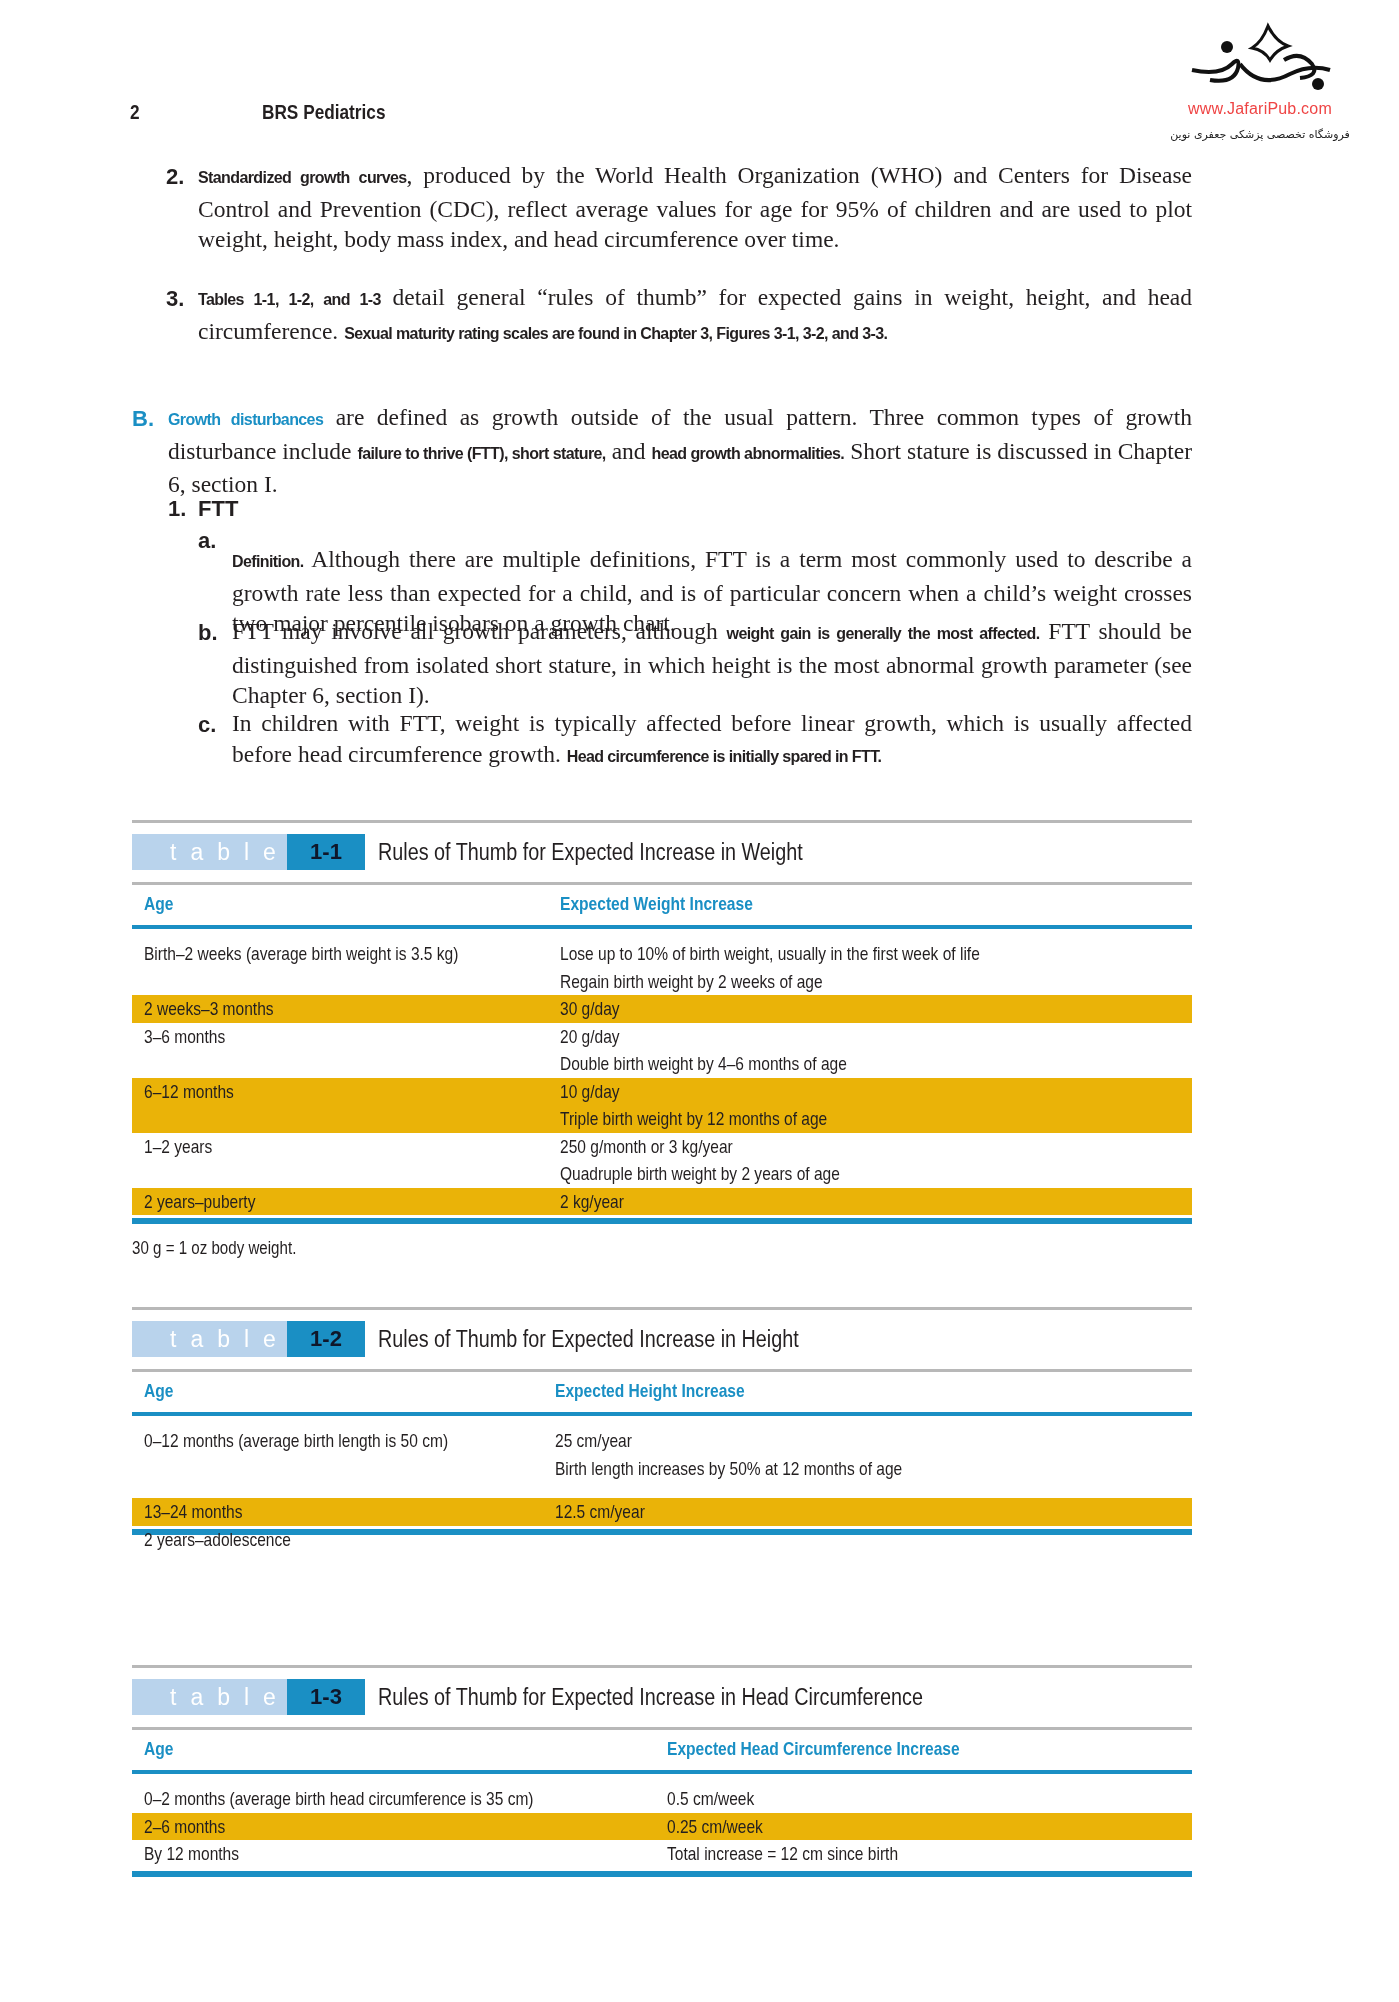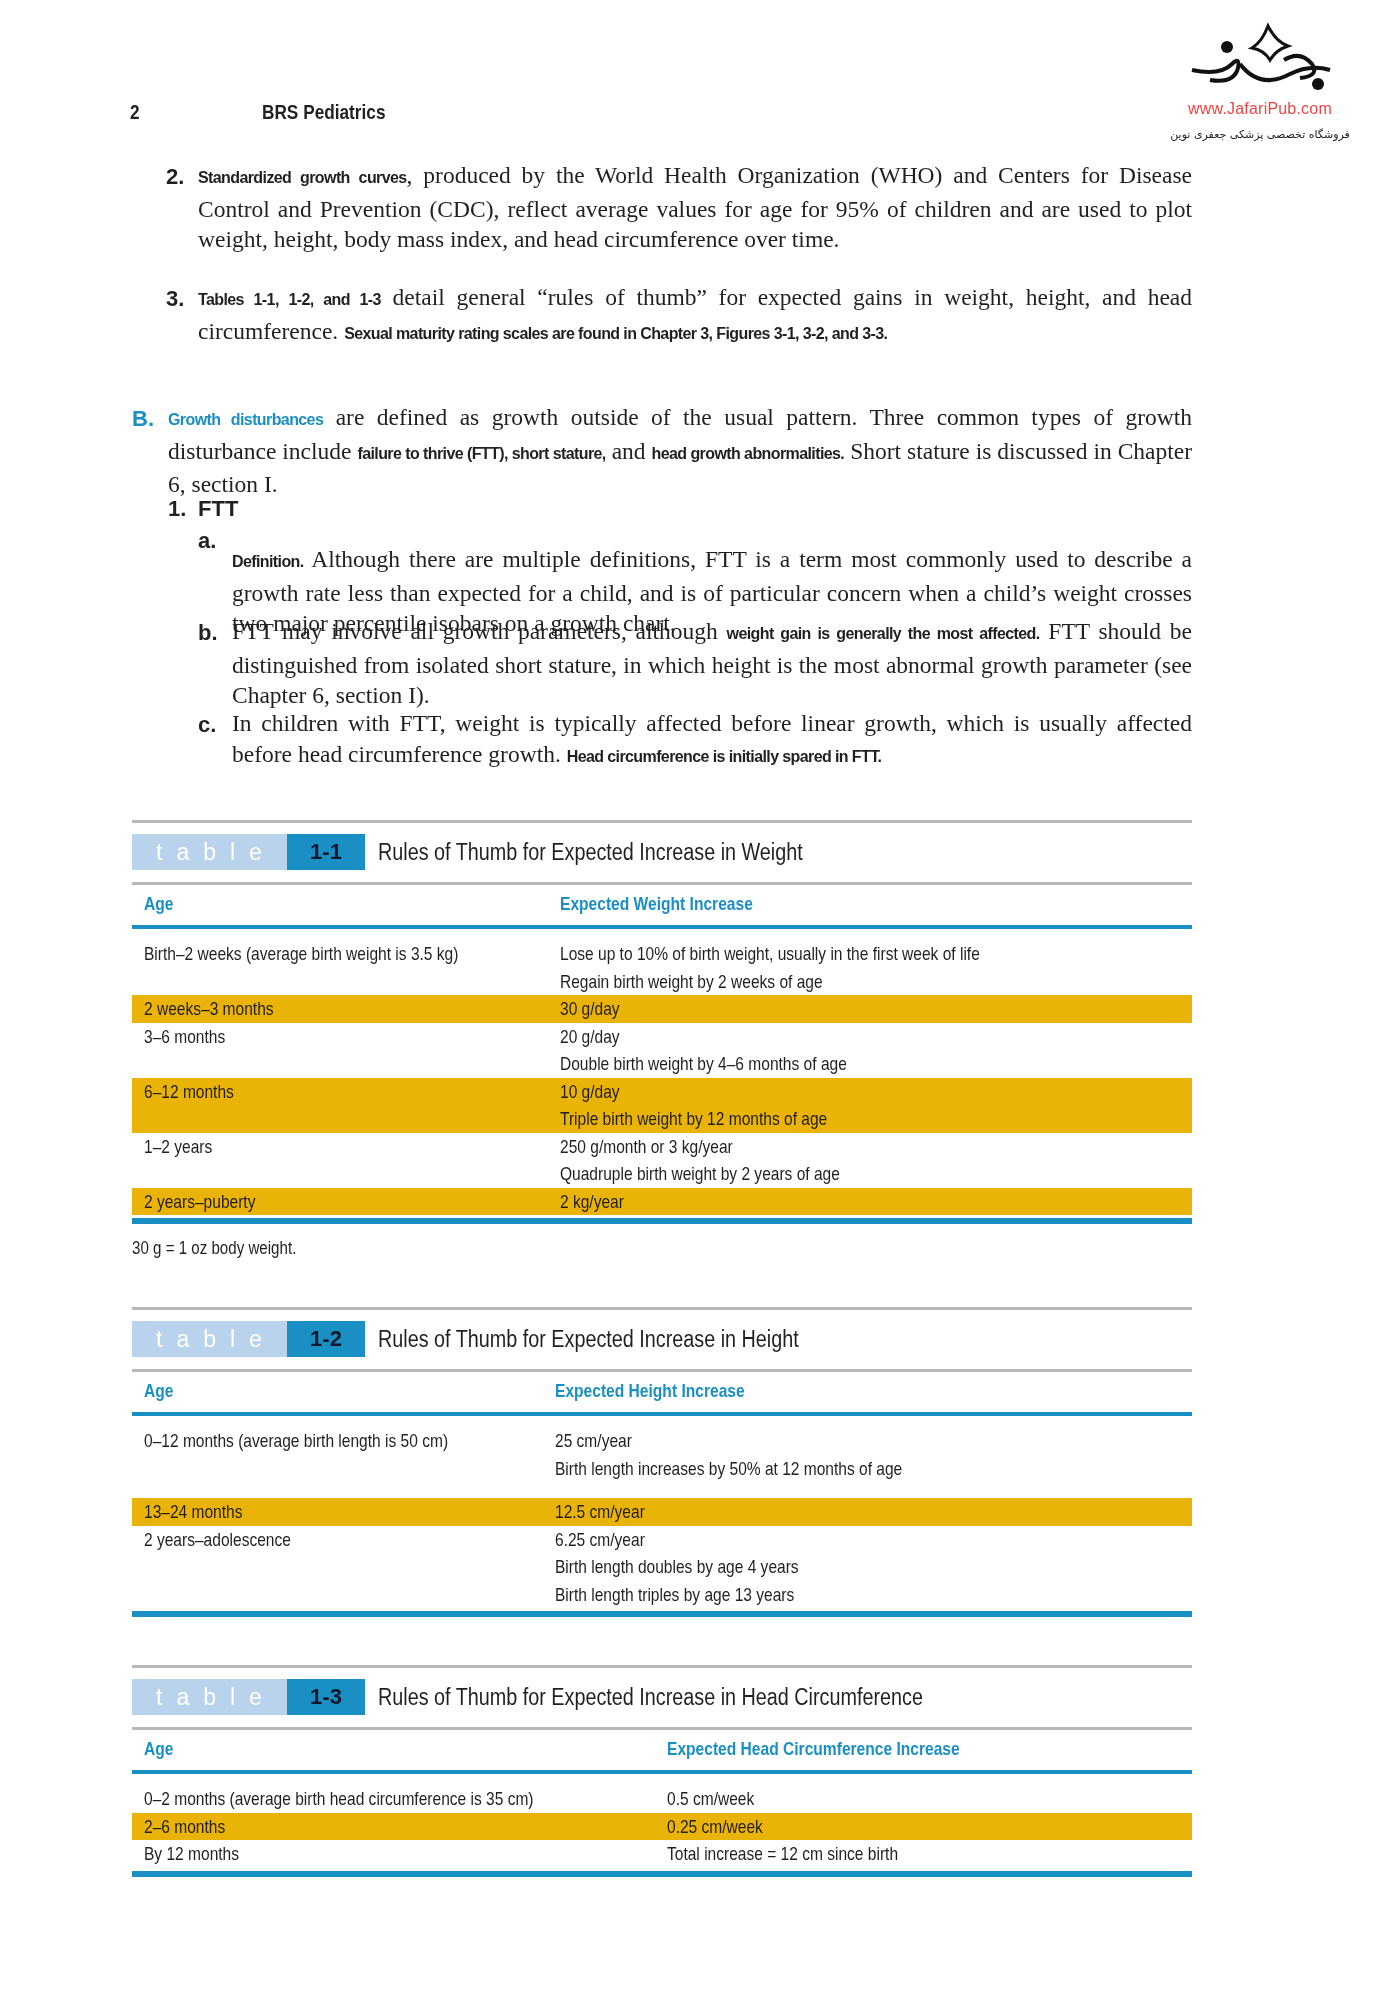--- a/index.html
+++ b/index.html
@@ -19,21 +19,21 @@
   .body-text { position: absolute; left: 0; top: 0; width: 100%; }
   .para { position: absolute; font-family: "Liberation Serif", serif; font-size: 23.5px; line-height: 30.5px; text-align: justify; }
   .b { font-family: "Liberation Sans", sans-serif; font-weight: bold; font-size: 16px; letter-spacing: -0.6px; }
   .blue { color: #1a8fc4; }
   .marker { position: absolute; font-family: "Liberation Sans", sans-serif; font-weight: bold; font-size: 22px; }
 
   
   .tbl { position: absolute; left: 132px; width: 1060px; }
   .tbl-rule-top { height: 3px; background: #b8b8b8; }
   .tbl-head { position: relative; height: 38px; margin-top: 11px; }
-  .tbl-word { position: absolute; left: 0; top: 0; width: 155px; height: 36px; background: #b9d3ec; color: #ffffff; font-family: "Liberation Sans", sans-serif; font-size: 23px; letter-spacing: 14px; line-height: 36px; padding-left: 24px; box-sizing: border-box; }
+  .tbl-word { position: absolute; left: 0; top: 0; width: 155px; height: 36px; background: #b9d3ec; color: #ffffff; font-family: "Liberation Sans", sans-serif; font-size: 23px; letter-spacing: 14px; line-height: 36px; padding-left: 38px; box-sizing: border-box; }
   .tbl-num { position: absolute; left: 155px; top: 0; width: 78px; height: 36px; background: #1a8fc4; color: #0f172a; font-family: "Liberation Sans", sans-serif; font-weight: bold; font-size: 22px; line-height: 36px; text-align: center; }
   .tbl-title { position: absolute; left: 246px; top: 2px; font-family: "Liberation Sans", sans-serif; font-size: 23px; line-height: 32px; transform: scaleX(0.86); transform-origin: left; white-space: nowrap; }
   .tbl-rule-mid { height: 3px; background: #b8b8b8; margin-top: 10px; }
   .col-head-row { position: relative; height: 40px; }
   .col-head { position: absolute; top: 8px; font-family: "Liberation Sans", sans-serif; font-weight: bold; font-size: 19px; color: #1a8fc4; transform: scaleX(0.82); transform-origin: left; white-space: nowrap; }
   .tbl-rule-blue { height: 4px; background: #1a8fc4; }
   .rows { margin-top: 11px; }
   .row { position: relative; }
   .row.shade { background: #eab308; }
   .cell-line { font-family: "Liberation Sans", sans-serif; font-size: 18.5px; line-height: 27.5px; white-space: nowrap; transform: scaleX(0.84); transform-origin: left; }
@@ -165,25 +165,20 @@
         </div>
     </div>
     <div class="row shade">
       <div class="cell-age cell-line">13–24 months</div>
       <div style="margin-left:423px;margin-top:16px;">
           <div class="cell-line">12.5 cm/year</div>
         </div>
     </div>
     <div class="row">
       <div class="cell-age cell-line">2 years–adolescence</div>
-      <div style="margin-left:423px;">
-          <div class="cell-line">6.25 cm/year</div>
-          <div class="cell-line">Birth length doubles by age 4 years</div>
-          <div class="cell-line">Birth length triples by age 13 years</div>
-        </div>
     </div>
   </div>
   <div class="tbl-rule-bottom"></div>
 </div>
 
 <div class="tbl" style="top:1665px;">
   <div class="tbl-rule-top"></div>
   <div class="tbl-head">
     <div class="tbl-word">table</div>
     <div class="tbl-num">1-3</div>

